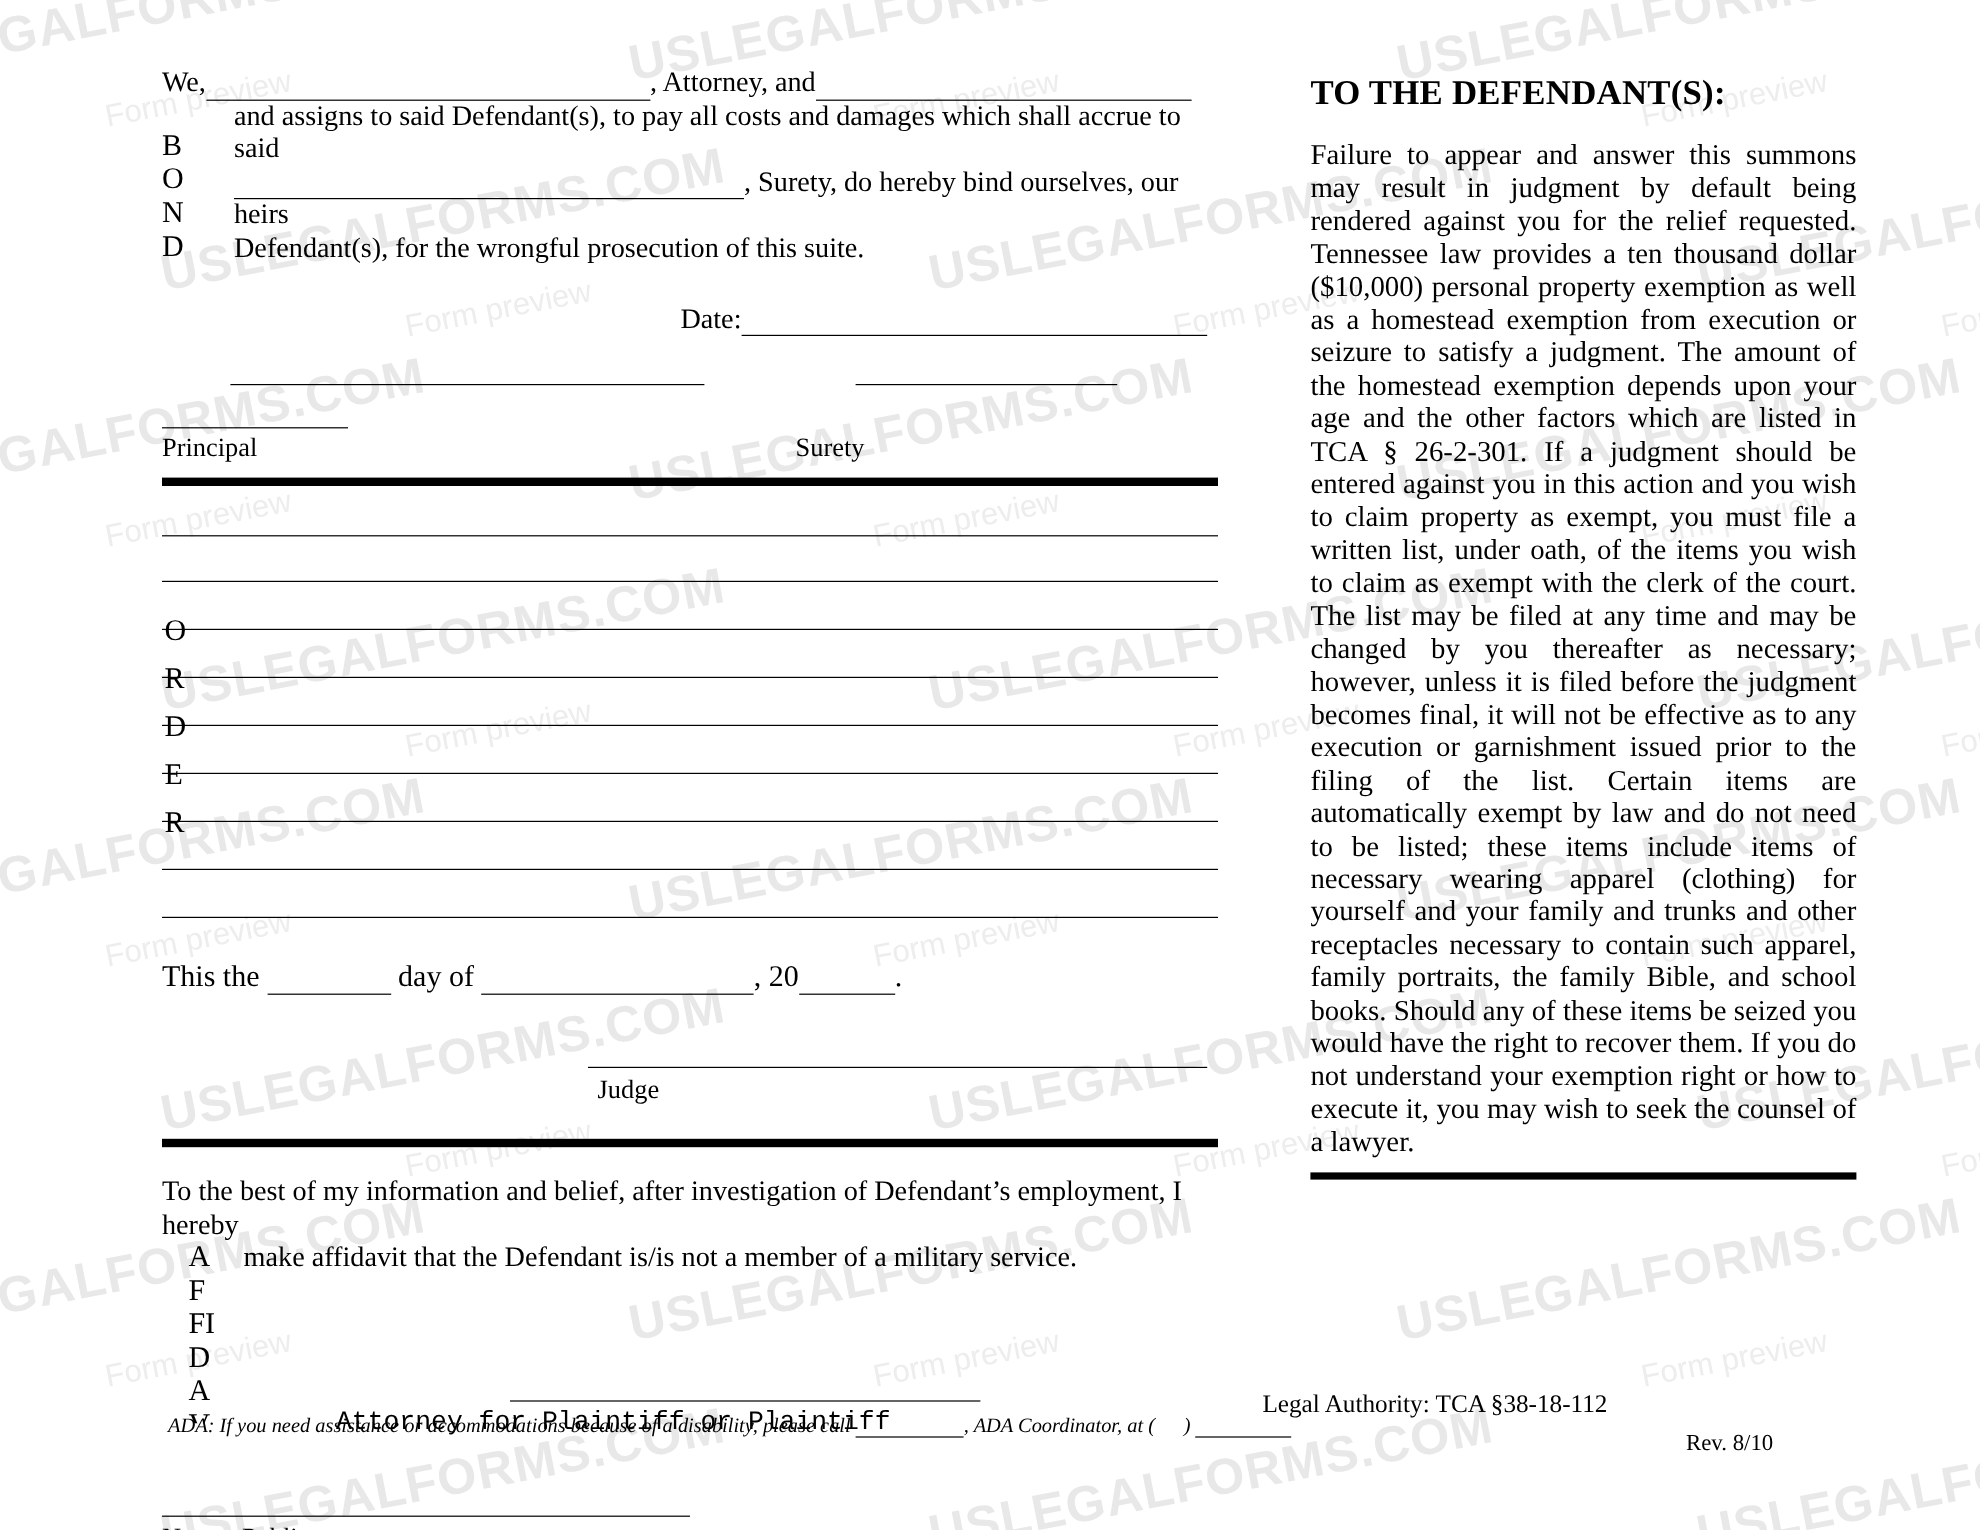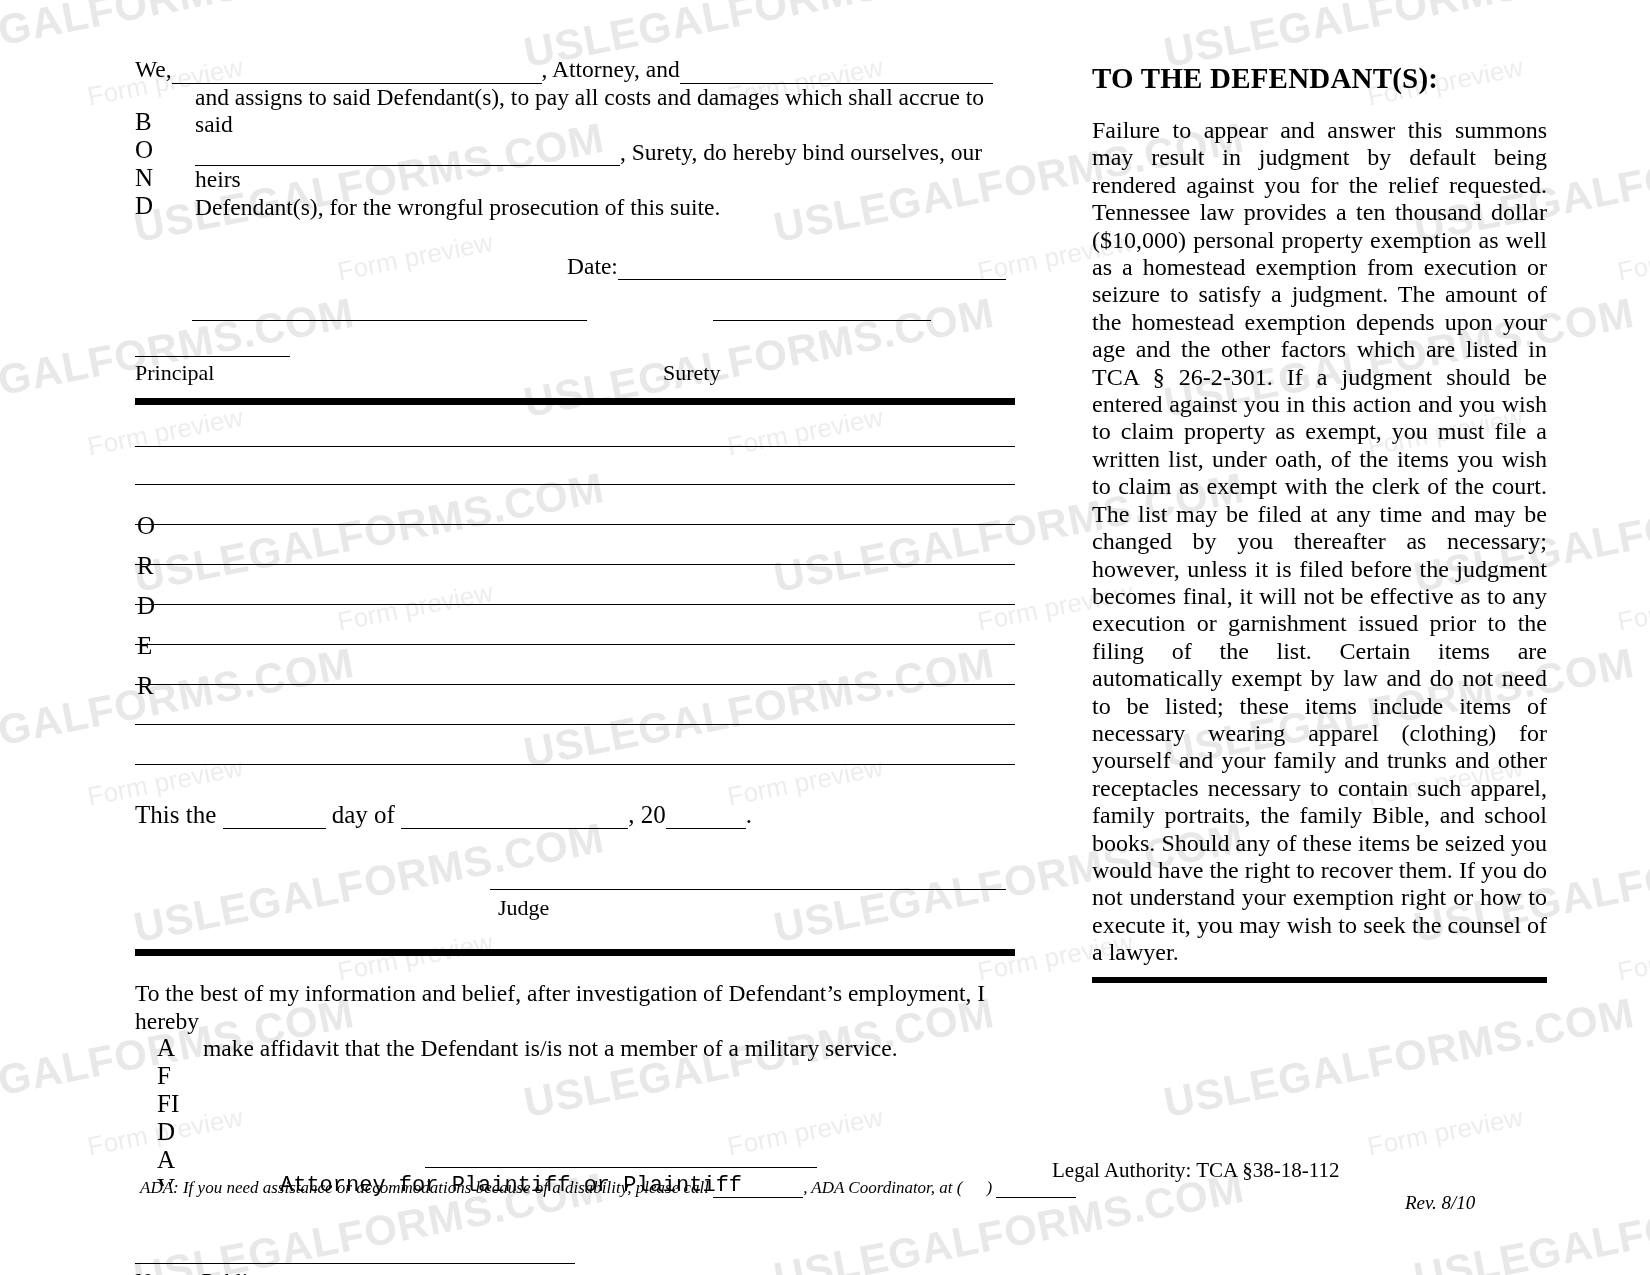--- a/index.html
+++ b/index.html
@@ -181,21 +181,20 @@
     top: 1158px;
     font-size: 21px;
     z-index: 2;
     white-space: nowrap;
   }
   .rev {
     position: absolute;
     left: 1405px;
     top: 1192px;
     font-size: 19px;
-    font-style: italic;
     z-index: 2;
   }
 </style>
 </head>
 <body>
 
 <div id="page">
 
   <div id="watermark">
       <div class="wm-row wm-big" style="left: -120px; top: 30px;">USLEGALFORMS.COM</div>

